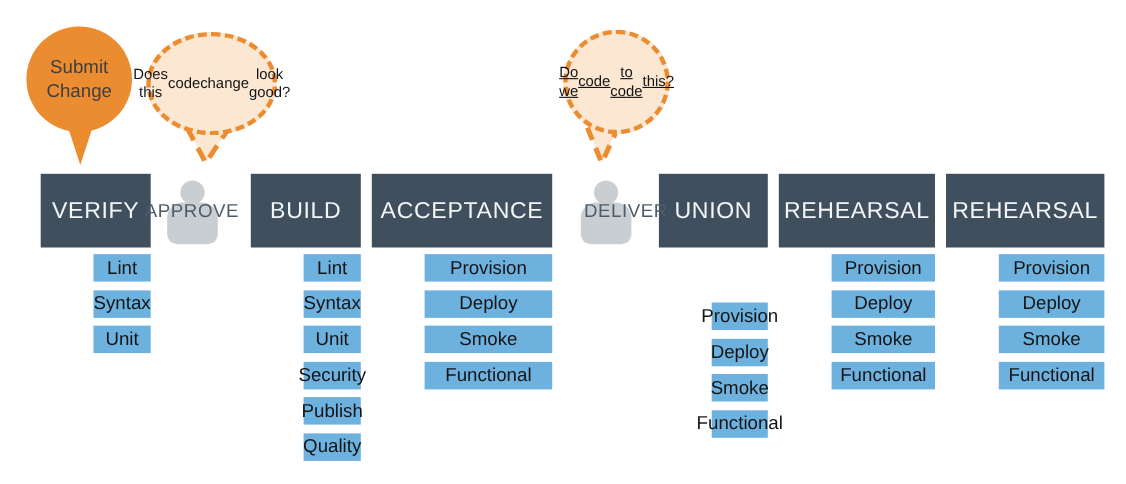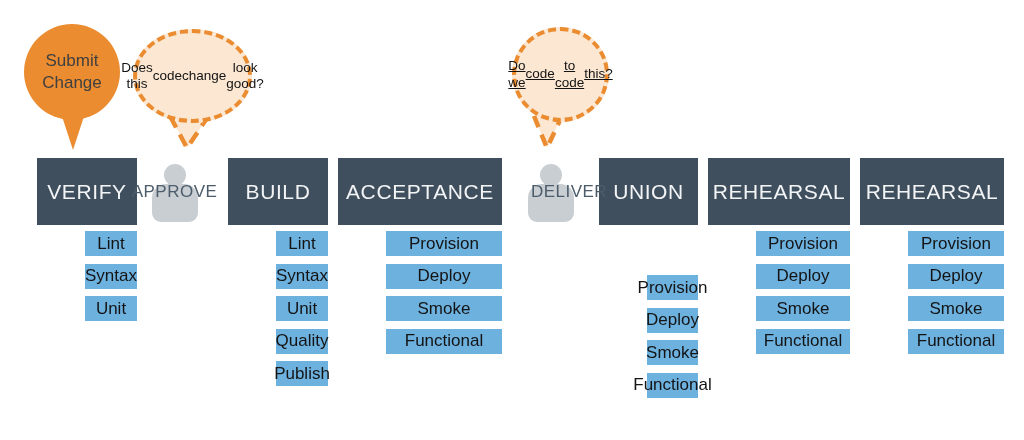--- a/index.html
+++ b/index.html
@@ -109,22 +109,23 @@
     </div>
     <div class="gate-label">APPROVE</div>
   </div>
 
   <div class="stage" style="left:228px; width:100px;">
     <div class="stage-header">BUILD</div>
     <div class="stage-items">
       <div class="item">Lint</div>
       <div class="item">Syntax</div>
       <div class="item">Unit</div>
+      <div class="item">Security</div>
+      <div class="item">Publish</div>
       <div class="item">Quality</div>
-      <div class="item">Publish</div>
     </div>
   </div>
 
   <div class="stage" style="left:338px; width:164px;">
     <div class="stage-header">ACCEPTANCE</div>
     <div class="stage-items">
       <div class="item">Provision</div>
       <div class="item">Deploy</div>
       <div class="item">Smoke</div>
       <div class="item">Functional</div>

